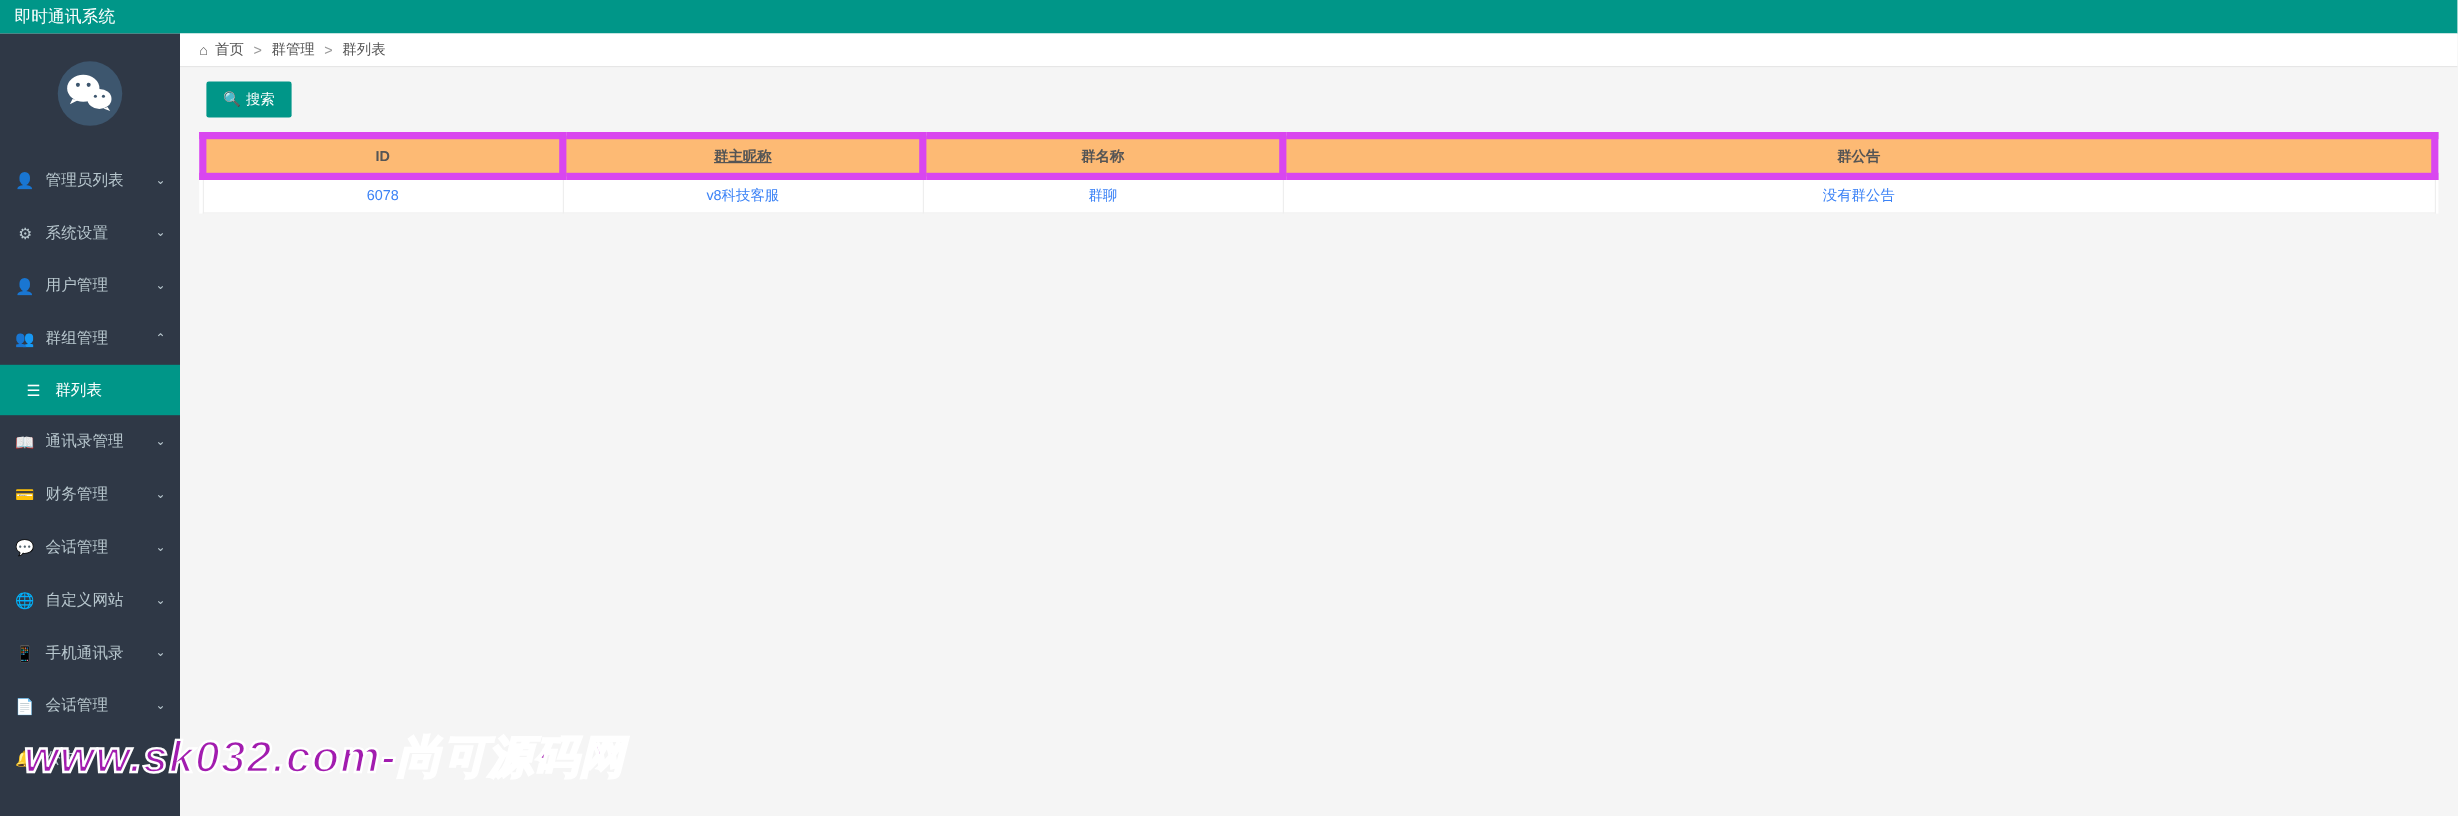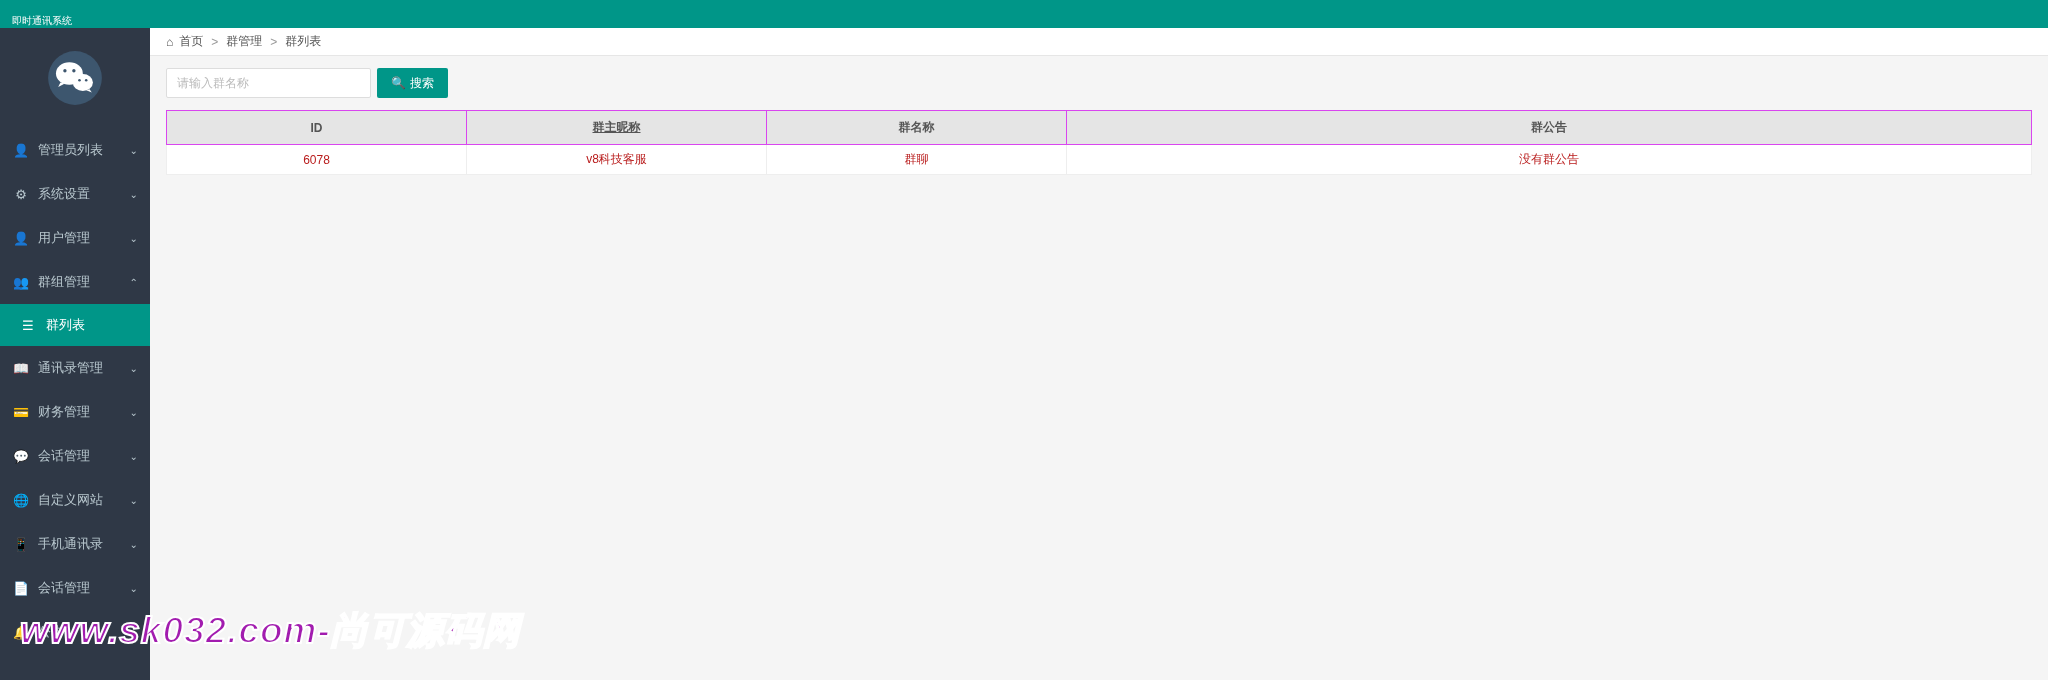--- a/index.html
+++ b/index.html
@@ -1,18 +1,18 @@
 <!DOCTYPE html>
 <html><head>
 <meta charset="utf-8">
 <style>
 * { margin: 0; padding: 0; box-sizing: border-box; }
 body { font-family: "Microsoft YaHei", Arial, sans-serif; font-size: 12px; background: #f5f5f5; width: 2048px; height: 680px; overflow: hidden; position: relative; }
 
-.topbar { height: 28px; background: #009688; color: #fff; display: flex; align-items: flex-end; padding-left: 12px; font-size: 10px; }
+.topbar { height: 28px; background: #009688; color: #fff; display: flex; align-items: center; padding-left: 12px; font-size: 14px; }
 
 .sidebar { position: absolute; left: 0; top: 28px; bottom: 0; width: 150px; background: #2f3846; color: #b8c7ce; overflow-y: auto; }
 .logo-wrap { height: 100px; display: flex; align-items: center; justify-content: center; }
 .logo-wrap svg { width: 56px; height: 56px; }
 .menu-item { display: flex; align-items: center; height: 44px; padding: 0 14px; cursor: pointer; font-size: 13px; position: relative; }
 .menu-item .mi-icon { width: 14px; margin-right: 10px; display: inline-flex; align-items: center; justify-content: center; }
 .menu-item .chev { position: absolute; right: 12px; font-size: 10px; color: #b8c7ce; }
 .sub-item { display: flex; align-items: center; height: 42px; padding: 0 14px 0 22px; background: #009688; color: #fff; font-size: 13px; cursor: pointer; }
 .sub-item .mi-icon { width: 14px; margin-right: 10px; display: inline-flex; }
 
@@ -22,22 +22,22 @@
 .breadcrumb .home-icon { margin-right: 6px; }
 
 .content { padding: 12px 16px; }
 .search-row { display: flex; align-items: center; margin-bottom: 12px; }
 .search-input { height: 30px; width: 205px; border: 1px solid #ddd; padding: 0 10px; font-size: 12px; color: #333; border-radius: 2px; }
 .search-input::placeholder { color: #bbb; }
 .search-btn { height: 30px; background: #009688; color: #fff; border: none; padding: 0 14px; margin-left: 6px; border-radius: 2px; cursor: pointer; font-size: 12px; display: inline-flex; align-items: center; }
 .search-btn .si { margin-right: 4px; }
 
 table.grid { width: 100%; border-collapse: collapse; background: #fff; font-size: 12px; }
-table.grid th { background: #e5e5e5; color: #555; font-weight: 600; text-align: center; height: 34px; border: 1px solid #d946ef; }
-table.grid td { color: #b91c1c; text-align: center; height: 30px; border: 1px solid #eee; }
+table.grid th { background: #fdba74; color: #555; font-weight: 600; text-align: center; height: 34px; border: 6px solid #d946ef; }
+table.grid td { color: #3b82f6; text-align: center; height: 30px; border: 1px solid #eee; }
 table.grid .col-id { width: 300px; }
 table.grid .col-owner { width: 300px; text-decoration: underline; }
 table.grid .col-name { width: 300px; }
 
 .watermark { position: absolute; left: 20px; bottom: 24px; font-size: 37px; font-weight: 900; font-style: italic; color: #a21caf; letter-spacing: 1px; -webkit-text-stroke: 2px #fff; pointer-events: none; }
 </style>
 </head>
 <body>
 
 <div class="topbar">
@@ -135,21 +135,20 @@
     <span class="home-icon">⌂</span>
     <span>首页</span>
     <span class="sep">&gt;</span>
     <span>群管理</span>
     <span class="sep">&gt;</span>
     <span>群列表</span>
   </div>
 
   <div class="content">
     <div class="search-row">
-      <input class="search-input" type="text" placeholder="请输入群名称" style="">
       <button class="search-btn">
         <span class="si">🔍</span>
         <span>搜索</span>
       </button>
     </div>
 
     <table class="grid">
       <thead>
         <tr>
           <th class="col-id">ID</th>

